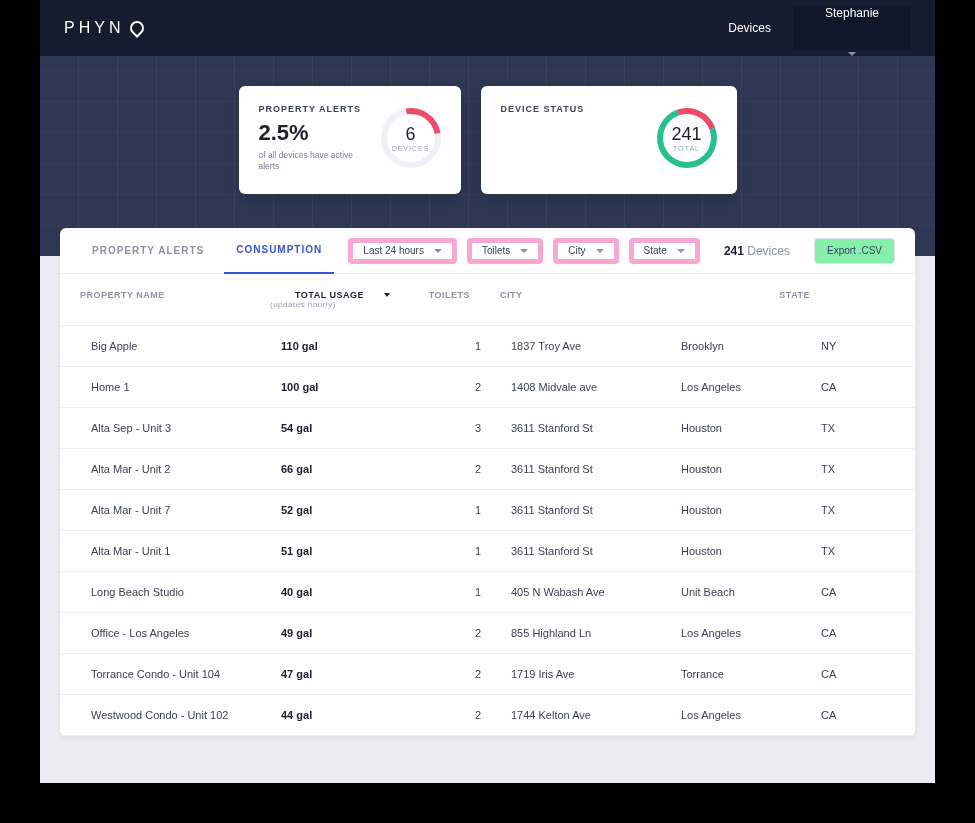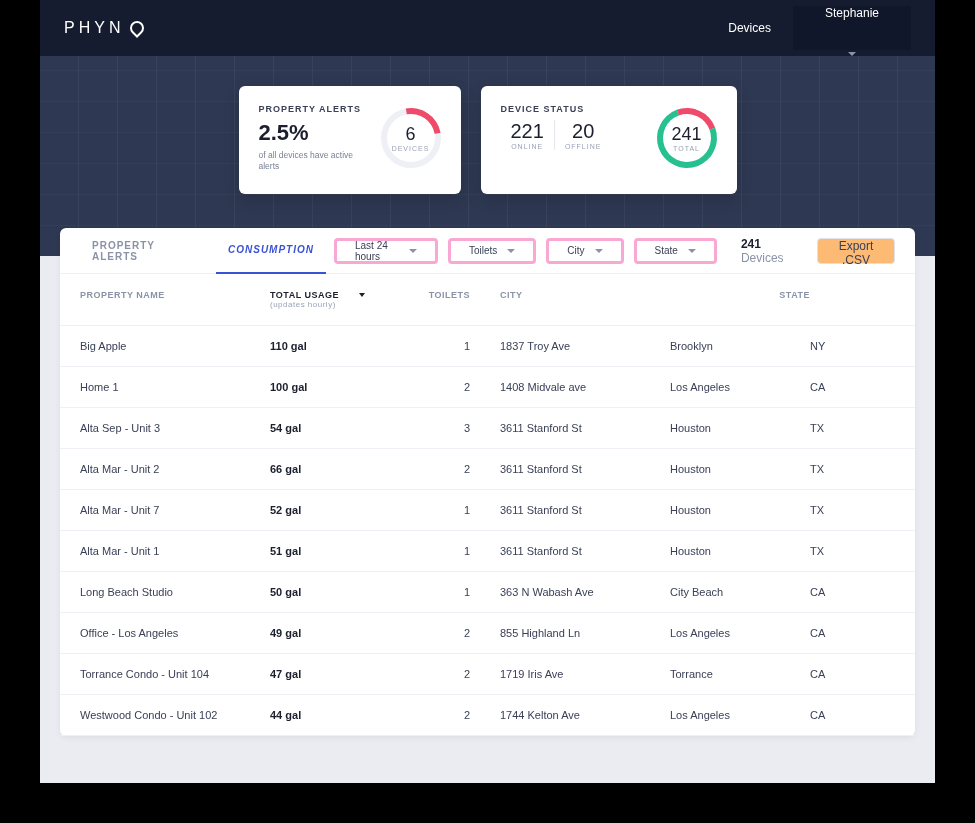--- a/index.html
+++ b/index.html
@@ -34,36 +34,36 @@
 .ring-label { font-size: 7px; letter-spacing: 1px; color: #9aa2b6; }
 .status-nums { display: flex; align-items: center; margin-top: 4px; }
 .status-col { text-align: center; padding: 0 10px; }
 .status-col:first-child { border-right: 1px solid #e5e7ef; }
 .status-val { font-size: 20px; color: #1b1f2e; }
 .status-lab { font-size: 7px; letter-spacing: 1px; color: #9aa2b6; }
 
 .panel { background: #fff; margin: 0 20px; border-radius: 6px; box-shadow: 0 2px 6px rgba(0,0,0,.06); position: relative; z-index: 2; margin-top: -28px; }
 .panel-head { display: flex; align-items: center; padding: 0 20px; border-bottom: 1px solid #eef0f5; height: 46px; }
 .tab { font-size: 10px; letter-spacing: 1px; font-weight: 700; color: #8a93a6; padding: 0 12px; margin-right: 8px; height: 46px; display: flex; align-items: center; cursor: pointer; }
-.tab.active { color: #3a53d6; border-bottom: 2px solid #3a53d6; font-style: italic; }
+.tab.active { color: #3a53d6; border-bottom: 2px solid #3a53d6; }
 .filters { margin-left: auto; display: flex; gap: 10px; align-items: center; }
-.select { border: 3px solid #f9a8d4; border-radius: 4px; height: 26px; padding: 0 18px; display: flex; align-items: center; gap: 10px; font-size: 10px; color: #3a4157; cursor: pointer; background: #fff; }
+.select { border: 5px solid #f9a8d4; border-radius: 4px; height: 26px; padding: 0 10px; display: flex; align-items: center; gap: 10px; font-size: 10px; color: #3a4157; cursor: pointer; background: #fff; }
 .devcount { font-size: 12px; color: #8a93a6; margin-left: 14px; }
 .devcount b { color: #1b1f2e; font-weight: 700; }
-.export-btn { border: 1px solid #dfe2ea; border-radius: 4px; height: 26px; padding: 0 12px; font-size: 12px; color: #3a4157; cursor: pointer; background: #fdba74; margin-left: 14px; }
+.export-btn { border: 1px solid #dfe2ea; border-radius: 4px; height: 26px; padding: 0 12px; font-size: 10px; color: #3a4157; cursor: pointer; background: #86efac; margin-left: 14px; }
 
 .thead { display: grid; grid-template-columns: 190px 120px 110px 170px 140px 90px; padding: 16px 20px; font-size: 9px; letter-spacing: .5px; color: #8a93a6; font-weight: 700; border-bottom: 1px solid #eef0f5; }
 .th-usage { color: #1b1f2e; display: flex; flex-direction: column; }
-.th-usage span:first-child { display: flex; align-items: center; gap: 20px; }
+.th-usage span:first-child { display: flex; align-items: center; gap: 20px; justify-content: flex-end; }
 .th-sub { font-size: 8px; color: #9aa2b6; font-weight: 400; }
 .th-toilets { text-align: right; padding-right: 30px; }
 .th-state { text-align: right; }
 
 .tbody { max-height: 520px; overflow: hidden; }
-.row { display: grid; grid-template-columns: 190px 120px 110px 170px 140px 90px; padding: 14px 20px; font-size: 11px; color: #3a4157; border-bottom: 1px solid #eef0f5; align-items: center; }
+.row { display: grid; grid-template-columns: 190px 120px 110px 170px 140px 90px; padding: 14px 31px; font-size: 11px; color: #3a4157; border-bottom: 1px solid #eef0f5; align-items: center; }
 .row .c-usage { font-weight: 700; color: #1b1f2e; }
 .row .c-toilets { text-align: right; padding-right: 30px; }
 .row .c-state { text-align: left; }
 
 .sort-caret { width: 0; height: 0; border-left: 3px solid transparent; border-right: 3px solid transparent; border-top: 4px solid #1b1f2e; }
 </style>
 </head>
 <body>
 
 <div class="app">
@@ -92,30 +92,20 @@
       <div class="ring">
         <div class="ring-accent"></div>
         <div class="ring-num">6</div>
         <div class="ring-label">DEVICES</div>
       </div>
     </div>
 
     <div class="card status">
       <div style="flex:1">
         <div class="card-label">DEVICE STATUS</div>
-        <div class="status-nums">
-          <div class="status-col">
-            <div class="status-val">221</div>
-            <div class="status-lab">ONLINE</div>
-          </div>
-          <div class="status-col">
-            <div class="status-val">20</div>
-            <div class="status-lab">OFFLINE</div>
-          </div>
-        </div>
       </div>
       <div class="ring">
         <div class="ring-accent green"></div>
         <div class="ring-num">241</div>
         <div class="ring-label">TOTAL</div>
       </div>
     </div>
   </div>
 
   <div class="panel">
@@ -205,24 +195,24 @@
         <div class="row">
           <div class="c-name">Alta Mar - Unit 1</div>
           <div class="c-usage">51 gal</div>
           <div class="c-toilets">1</div>
           <div class="c-address">3611 Stanford St</div>
           <div class="c-city">Houston</div>
           <div class="c-state">TX</div>
         </div>
         <div class="row">
           <div class="c-name">Long Beach Studio</div>
-          <div class="c-usage">50 gal</div>
-          <div class="c-toilets">1</div>
-          <div class="c-address">363 N Wabash Ave</div>
-          <div class="c-city">City Beach</div>
+          <div class="c-usage">40 gal</div>
+          <div class="c-toilets">1</div>
+          <div class="c-address">405 N Wabash Ave</div>
+          <div class="c-city">Unit Beach</div>
           <div class="c-state">CA</div>
         </div>
         <div class="row">
           <div class="c-name">Office - Los Angeles</div>
           <div class="c-usage">49 gal</div>
           <div class="c-toilets">2</div>
           <div class="c-address">855 Highland Ln</div>
           <div class="c-city">Los Angeles</div>
           <div class="c-state">CA</div>
         </div>

